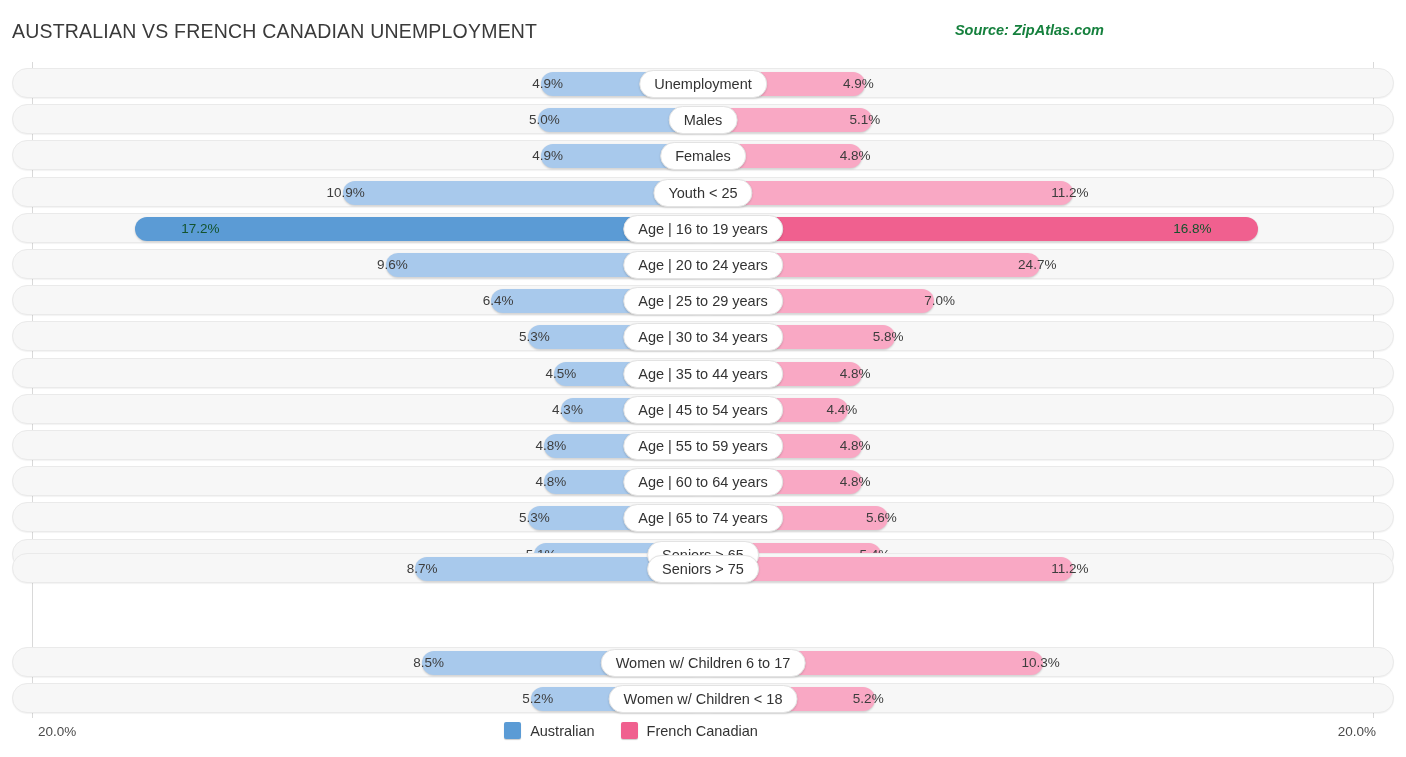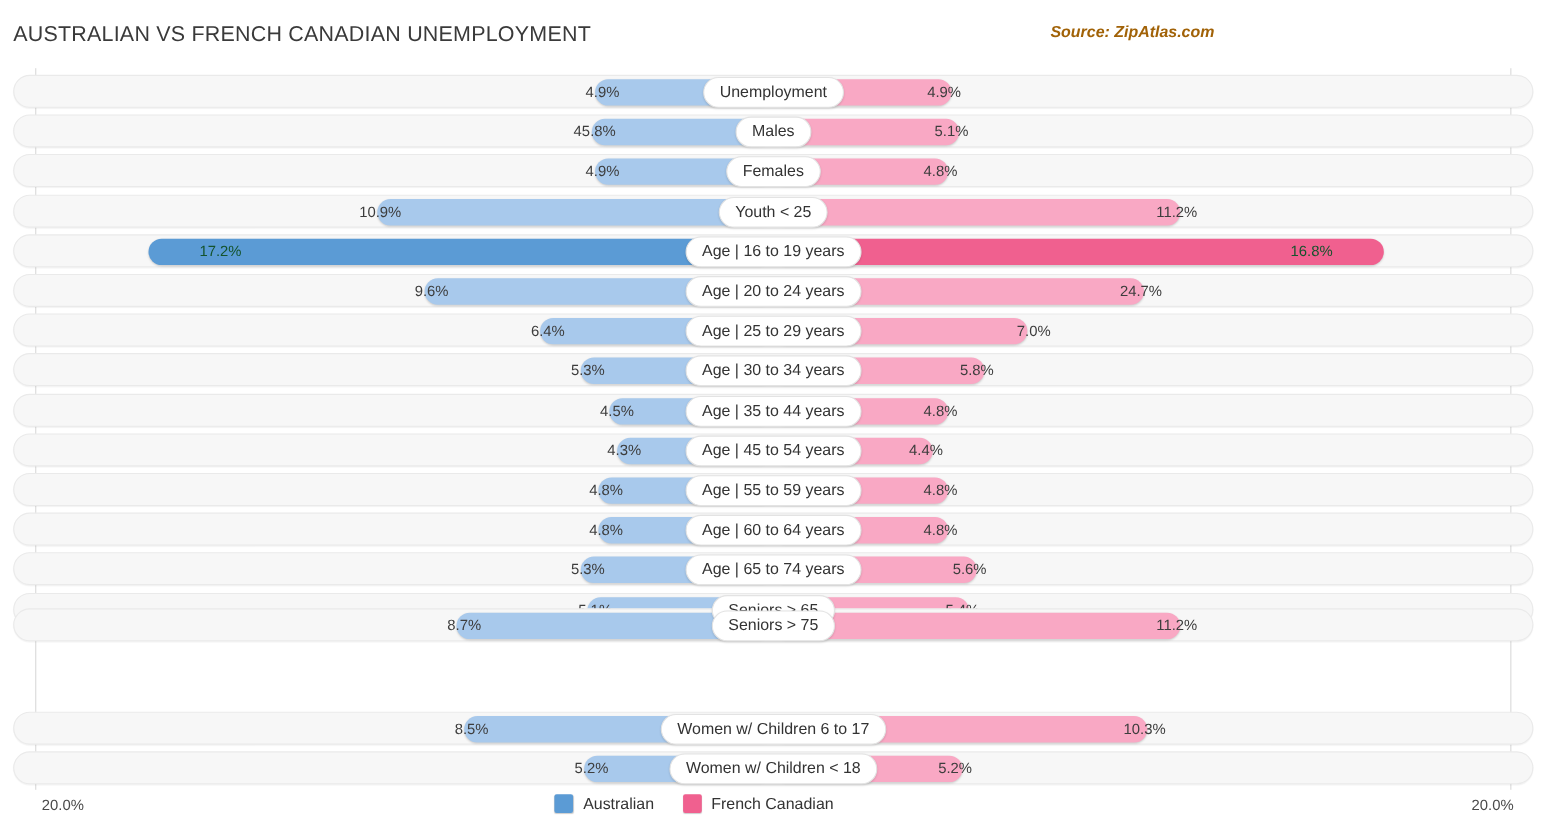--- a/index.html
+++ b/index.html
@@ -13,21 +13,21 @@
   .page { position: relative; width: 1406px; height: 757px; }
 
   
   .header { position: absolute; left: 0; top: 0; width: 1118px; height: 58px; }
   .chart-title {
     position: absolute; left: 12px; top: 20px;
     font-size: 19.5px; color: #3a3a3a; letter-spacing: .2px; white-space: nowrap;
   }
   .chart-source {
     position: absolute; right: 14px; top: 22px;
-    font-size: 14.5px; font-style: italic; font-weight: bold; color: #a16207;
+    font-size: 14.5px; font-style: italic; font-weight: bold; color: #15803d;
   }
 
   
   .plot {
     position: absolute; left: 12px; top: 62px;
     width: 1382px; height: 656px;
   }
   .axis-line {
     position: absolute; top: 0; width: 1px; height: 656px; background: #d9d9d9;
   }
@@ -108,21 +108,21 @@
         <div class="row" style="top: 6px;">
           <div class="bar left" style="width: 161.945px; background: rgb(168, 201, 236);"></div>
           <div class="bar right" style="width: 161.945px; background: rgb(249, 168, 196);"></div>
           <div class="val left" style="right: 829.945px;">4.9%</div>
           <div class="val right" style="left: 829.945px;">4.9%</div>
           <div class="pill">Unemployment</div>
         </div>
         <div class="row" style="top: 42.2px;">
           <div class="bar left" style="width: 165.25px; background: rgb(168, 201, 236);"></div>
           <div class="bar right" style="width: 168.555px; background: rgb(249, 168, 196);"></div>
-          <div class="val left" style="right: 833.25px;">45.8%</div>
+          <div class="val left" style="right: 833.25px;">5.0%</div>
           <div class="val right" style="left: 836.555px;">5.1%</div>
           <div class="pill">Males</div>
         </div>
         <div class="row" style="top: 78.4px;">
           <div class="bar left" style="width: 161.945px; background: rgb(168, 201, 236);"></div>
           <div class="bar right" style="width: 158.64px; background: rgb(249, 168, 196);"></div>
           <div class="val left" style="right: 829.945px;">4.9%</div>
           <div class="val right" style="left: 826.64px;">4.8%</div>
           <div class="pill">Females</div>
         </div>

